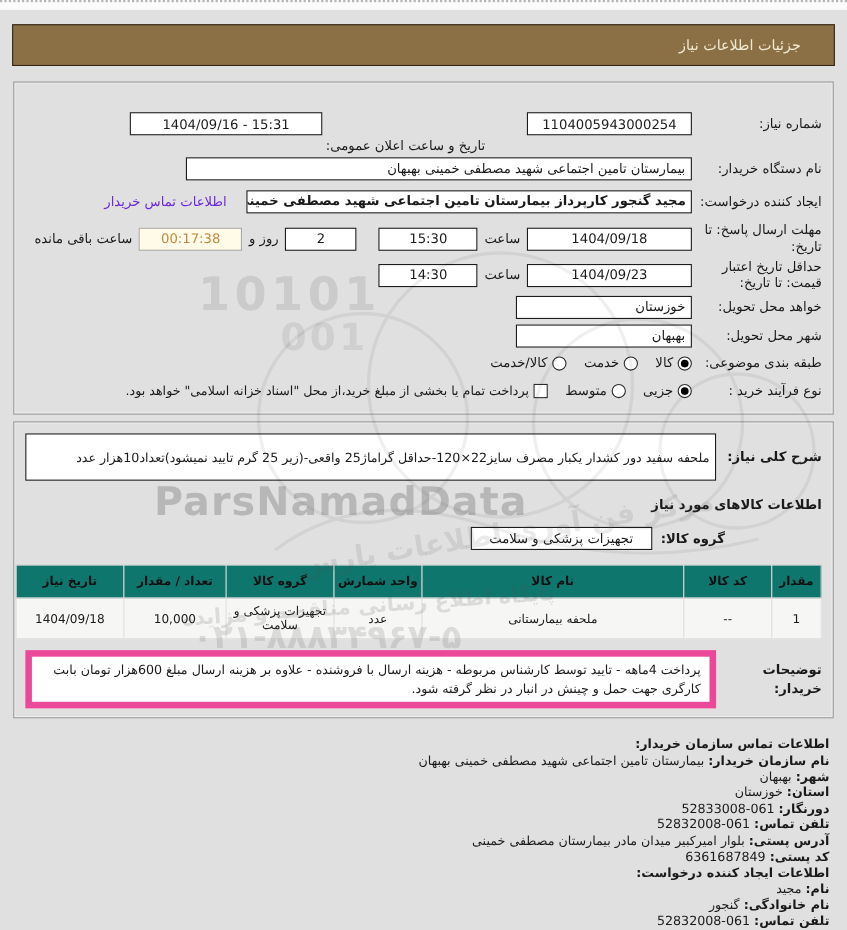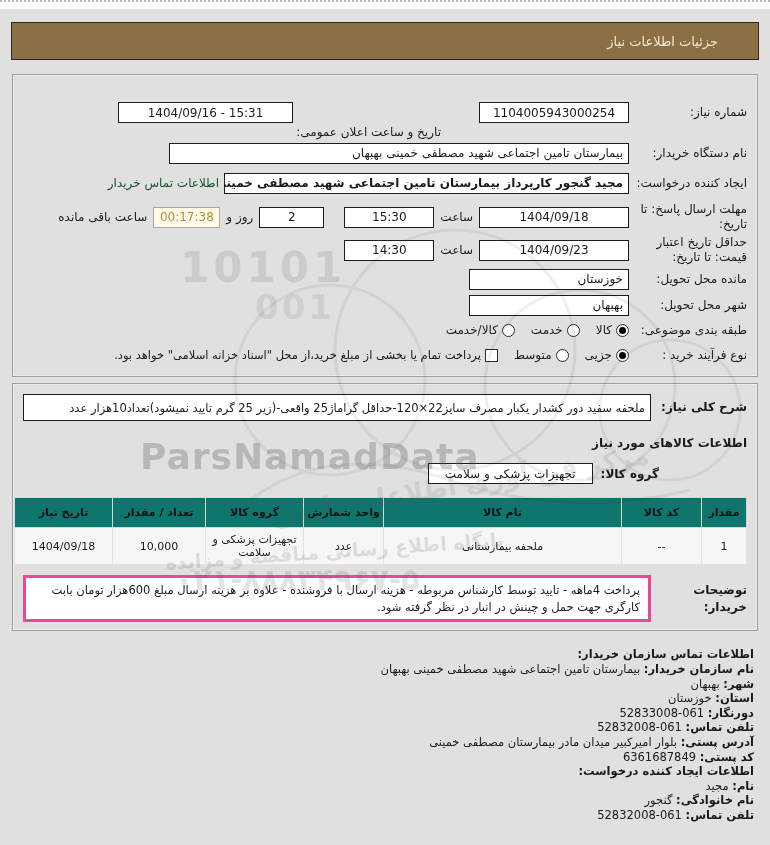--- a/index.html
+++ b/index.html
@@ -12,21 +12,21 @@
     direction: rtl;
     overflow: hidden;
     position: relative;
   }
   .topstrip { height: 9px; background: #fbfbfb; border-top: 2px dotted #b5b5b5; }
   .titlebar {
     margin: 13px 11px 0 11px; height: 38px;
     background: #8c7045; border: 1px solid #33271a;
     color: #f1e9d2; font-size: 13px;
     display: flex; align-items: center;
-    padding-right: 40px;
+    padding-right: 30px;
   }
   .groupbox {
     margin: 14px 12px 0 12px;
     border: 1px solid #9e9e9e;
     box-shadow: inset 0 0 0 1px #ededed;
     padding: 10px 10px 8px 10px;
     position: relative; z-index: 1;
   }
   .groupbox.second { margin-top: 6px; }
   .frow { display: flex; align-items: center; min-height: 26px; }
@@ -34,43 +34,43 @@
   .b { font-weight: bold; }
   .ibox {
     background: #fff; border: 1px solid #1c1c1c;
     height: 21px; display: flex; align-items: center;
     padding: 0 5px; font-size: 12px; overflow: hidden; white-space: nowrap;
   }
   .num { direction: ltr; unicode-bidi: embed; }
   .center { justify-content: center; }
   .w150 { width: 150px; } .w175 { width: 175px; } .w460 { width: 460px; flex: 0 0 460px; }
   .w405 { width: 405px; font-weight: bold; } .w90 { width: 90px; } .w65 { width: 65px; }
-  .w75 { width: 67px; } .w160 { width: 160px; } .w165 { width: 165px; }
+  .w75 { width: 94px; } .w160 { width: 160px; } .w165 { width: 165px; }
   .mr40 { margin-right: 38px; } .mr20 { margin-right: 20px; }
   .sp { margin: 0 6px; white-space: nowrap; }
   .countdown { background: #fffbe8; border: 1px solid #a8a8a8; color: #bf8a3d; }
-  .link { color: #14532d; margin-right: 5px; cursor: pointer; white-space: nowrap; }
+  .link { color: #6d28d9; margin-right: 18px; cursor: pointer; white-space: nowrap; }
   .radio {
     width: 13px; height: 13px; border: 1px solid #2c2c2c; border-radius: 50%;
     background: #fff; display: inline-block; flex: 0 0 13px;
   }
   .radio.sel { position: relative; }
   .radio.sel::after {
     content: ""; position: absolute; width: 7px; height: 7px;
     background: #000; border-radius: 50%; margin: 2px;
   }
   .checkbox {
     width: 13px; height: 13px; border: 1px solid #2c2c2c; background: #fff;
     display: inline-block; flex: 0 0 13px;
   }
   .optlbl { margin: 0 4px 0 16px; }
   .indent { padding-right: 88px; }
   .descrow { display: flex; align-items: center; }
   .descrow .dlbl { flex: 0 0 96px; font-weight: bold; line-height: 1.3; }
-  .descbox { flex: 1; height: 27px; font-size: 11.5px; }
+  .descbox { flex: 1; height: 43px; font-size: 11.5px; }
   .heading { font-weight: bold; margin-top: 15px; font-size: 12px; }
   .grouprow { margin-top: 13px; display: flex; align-items: center; }
   .grouprow .glbl { font-weight: bold; margin-left: 8px; }
   table.goods {
     width: 100%; margin-top: 13px;
     border-collapse: collapse; table-layout: fixed;
     border: 1px solid #949494; font-size: 11px;
   }
   table.goods th {
     background: #0f766e; font-weight: bold; padding: 8px 2px;
@@ -78,21 +78,21 @@
   }
   table.goods td {
     background: #f6f6f4; padding: 5px 2px; border: 1px solid #e3e3e1;
     text-align: center; height: 36px;
   }
   .c-row { width: 45px; } .c-code { width: 80px; } .c-name { width: 238px; }
   .c-unit { width: 80px; } .c-grp { width: 98px; } .c-qty { width: 93px; } .c-date { width: 98px; }
   .notesrow { margin-top: 10px; display: flex; align-items: center; }
   .notesrow .nlbl { flex: 0 0 96px; font-weight: bold; line-height: 1.35; }
   .notesbox {
-    flex: 1; background: #fff; border: 3px solid #ec4899;
+    flex: 1; background: #fff; border: 6px solid #ec4899;
     min-height: 46px; padding: 4px 8px; font-size: 11.5px;
     display: flex; align-items: center; text-align: right; line-height: 1.45;
   }
   .contact { margin: 16px 16px 0 16px; font-size: 11.5px; position: relative; z-index: 1; }
   .cline { line-height: 14.6px; }
   
   .wm { position: absolute; pointer-events: none; z-index: 2; }
   .wm-logo { top: 200px; right: 20px; opacity: 0.06; }
   .wm-digits { top: 243px; left: 180px; font-size: 42px; font-weight: bold;
     color: rgba(60,60,60,.13); letter-spacing: 4px; direction: ltr; }
@@ -148,21 +148,21 @@
   </div>
 
   <div class="frow" style="min-height:32px;">
     <span class="lbl">حداقل تاریخ اعتبار قیمت: تا تاریخ:</span>
     <div class="ibox w150 center num">1404/09/23</div>
     <span class="sp">ساعت</span>
     <div class="ibox w90 center num">14:30</div>
   </div>
 
   <div class="frow">
-    <span class="lbl">مانده محل تحویل:</span>
+    <span class="lbl">خواهد محل تحویل:</span>
     <div class="ibox w160">خوزستان</div>
   </div>
 
   <div class="frow">
     <span class="lbl">شهر محل تحویل:</span>
     <div class="ibox w160">بهبهان</div>
   </div>
 
   <div class="frow" style="min-height:24px;">
     <span class="lbl">طبقه بندی موضوعی:</span>

